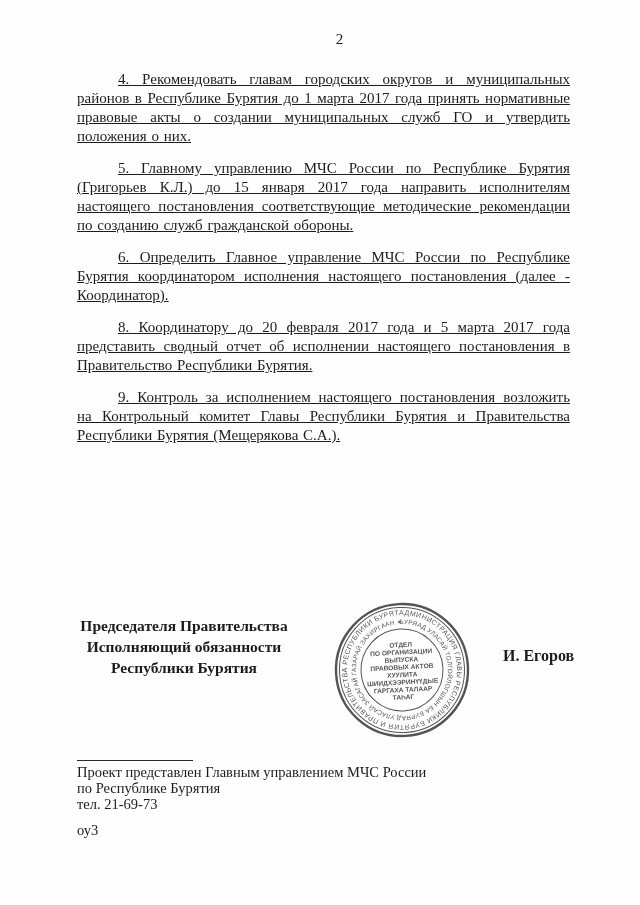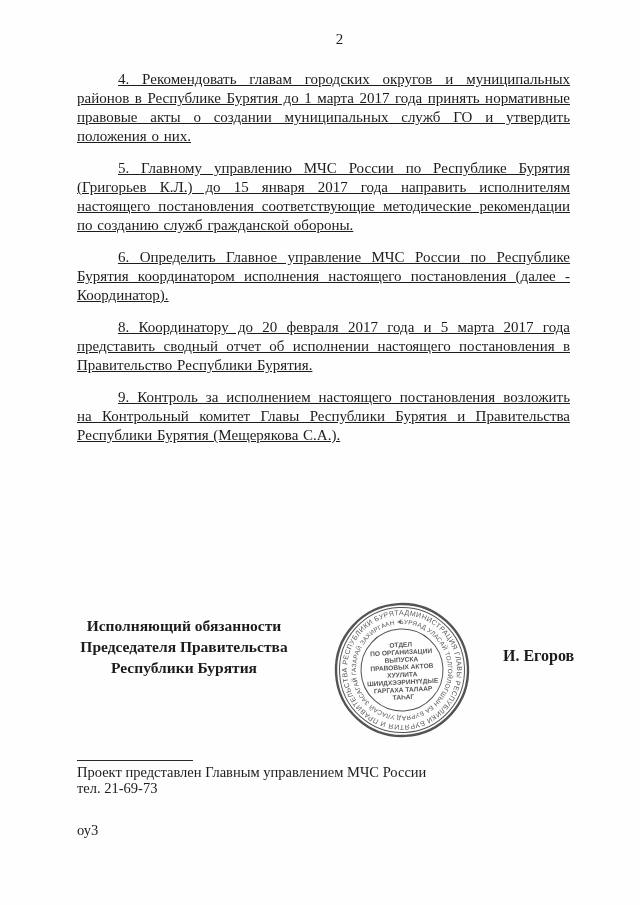--- a/index.html
+++ b/index.html
@@ -91,22 +91,22 @@
 
   <div class="body-text">
     <p>4. Рекомендовать главам городских округов и муниципальных районов в Республике Бурятия до 1 марта 2017 года принять нормативные правовые акты о создании муниципальных служб ГО и утвердить положения о них.</p>
     <p>5. Главному управлению МЧС России по Республике Бурятия (Григорьев К.Л.) до 15 января 2017 года направить исполнителям настоящего постановления соответствующие методические рекомендации по созданию служб гражданской обороны.</p>
     <p>6. Определить Главное управление МЧС России по Республике Бурятия координатором исполнения настоящего постановления (далее - Координатор).</p>
     <p>8. Координатору до 20 февраля 2017 года и 5 марта 2017 года представить сводный отчет об исполнении настоящего постановления в Правительство Республики Бурятия.</p>
     <p>9. Контроль за исполнением настоящего постановления возложить на Контрольный комитет Главы Республики Бурятия и Правительства Республики Бурятия (Мещерякова С.А.).</p>
   </div>
 
   <div class="signature-block">
+    <div>Председателя Правительства</div>
     <div>Исполняющий обязанности</div>
-    <div>Председателя Правительства</div>
     <div>Республики Бурятия</div>
   </div>
 
   <div class="signer-name">И. Егоров</div>
 
   <div class="stamp">
     <svg viewBox="0 0 142 142" xmlns="http://www.w3.org/2000/svg">
       <defs>
         <path id="ringPathOuter" d="M 71,16 A 55,55 0 1,1 70.99,16" fill="none"></path>
         <path id="ringPathInner" d="M 71,25 A 46,46 0 1,1 70.99,25" fill="none"></path>
@@ -129,18 +129,19 @@
         <text class="center-line" x="71" y="85.5">ШИИДХЭЭРИНҮҮДЫЕ</text>
         <text class="center-line" x="71" y="93">ГАРГАХА ТАЛААР</text>
         <text class="center-line" x="71" y="100.5">ТАҺАГ</text>
       </g>
     </svg>
   </div>
 
   <div class="footer">
     <div class="footer-divider"></div>
     <div>Проект представлен Главным управлением МЧС России</div>
+    <div>по Республике Бурятия</div>
     <div>тел. 21-69-73</div>
   </div>
 
   <div class="footer-code">оу3</div>
 
 </div>
 
 </body></html>

